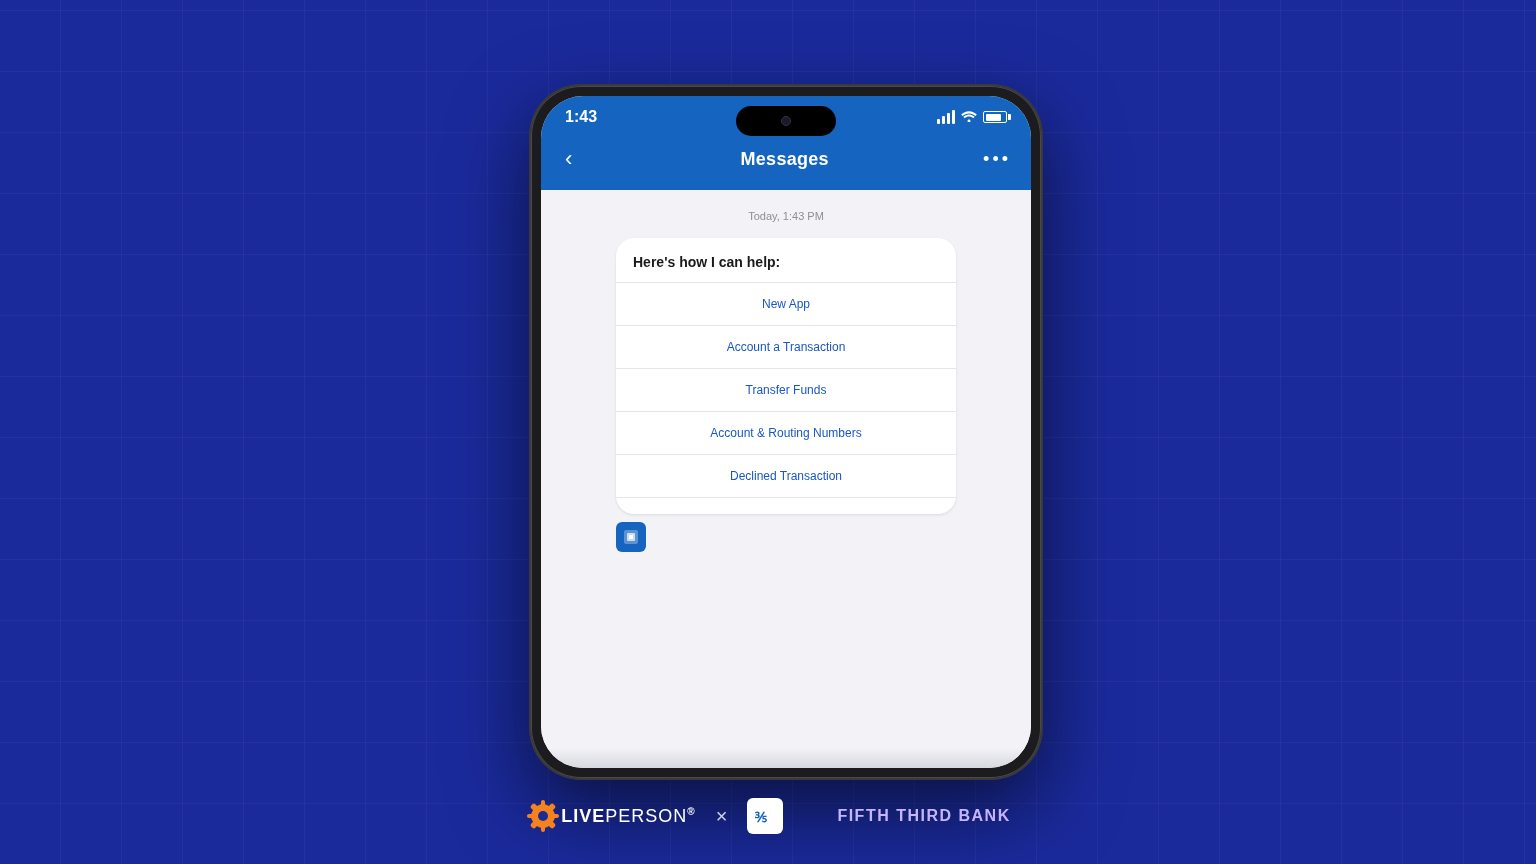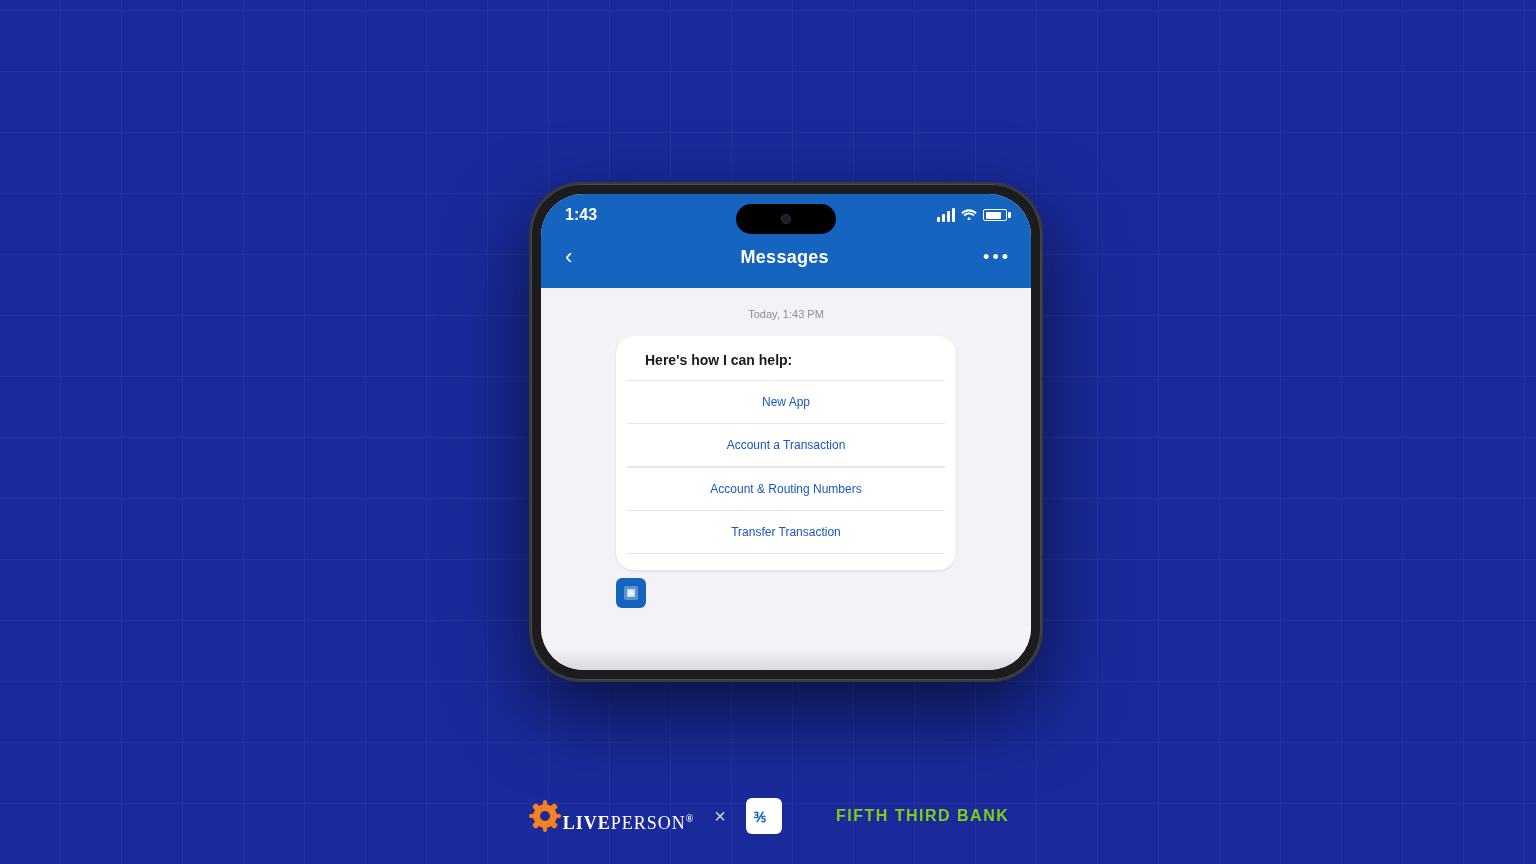--- a/index.html
+++ b/index.html
@@ -33,21 +33,21 @@
           transparent,
           transparent 60px,
           rgba(255,255,255,0.04) 60px,
           rgba(255,255,255,0.04) 61px
         );
     }
 
     
     .phone-frame {
       width: 510px;
-      height: 496px;
+      height: 692px;
       background: #1c1c1e;
       border-radius: 50px;
       position: relative;
       box-shadow:
         0 0 0 2px #3a3a3c,
         0 30px 80px rgba(0,0,0,0.6),
         inset 0 0 0 1px #4a4a4c;
       display: flex;
       flex-direction: column;
       overflow: hidden;
@@ -185,21 +185,21 @@
     }
 
     .timestamp strong {
       font-weight: 400;
     }
 
     
     .chat-bubble {
       background: white;
       border-radius: 18px;
-      padding: 16px 29px;
+      padding: 16px 17px;
       width: 100%;
       max-width: 340px;
       box-shadow: 0 1px 3px rgba(0,0,0,0.1);
     }
 
     .chat-bubble-header {
       font-size: 14px;
       font-weight: 600;
       color: #1a1a1a;
       margin-bottom: 12px;
@@ -258,23 +258,22 @@
       left: 0;
       right: 0;
       display: flex;
       align-items: center;
       justify-content: center;
       gap: 20px;
     }
 
     .logo-liveperson {
       display: flex;
-      align-items: flex-end;
+      align-items: center;
       gap: 0;
-      font-family: Liberation Serif, serif;
     }
 
     .lp-gear {
       width: 36px;
       height: 36px;
       color: #f5821f;
     }
 
     .lp-text {
       font-size: 18px;
@@ -309,21 +308,21 @@
       align-items: center;
       justify-content: center;
       font-size: 14px;
       font-weight: 900;
       color: #1565c0;
     }
 
     .bank-text {
       font-size: 16px;
       font-weight: 700;
-      color: #84cc16;
+      color: #c4b5fd;
       text-transform: uppercase;
       letter-spacing: 1.5px;
       margin-left: 44px;
     }
 
     
     .signal-bars {
       display: flex;
       align-items: flex-end;
       gap: 2px;
@@ -427,31 +426,34 @@
         </div>
 
         <div class="divider"></div>
 
         <div class="menu-item">
           <span>Account a Transaction</span>
         </div>
 
         <div class="divider"></div>
 
+        <div class="menu-item">
+          <span>Transfer Funds</span>
+        </div>
 
         <div class="divider"></div>
 
         <div class="menu-item">
           <span>Account &amp; Routing Numbers</span>
         </div>
 
         <div class="divider"></div>
 
         <div class="menu-item">
-          <span>Transfer Transaction</span>
+          <span>Declined Transaction</span>
         </div>
 
         <div class="divider"></div>
 
       </div>
 
       <div class="bot-icon-area">
         <div class="bot-icon">
           <svg width="18" height="18" viewBox="0 0 18 18" fill="none">
             <rect x="2" y="2" width="14" height="14" rx="2" fill="white" opacity="0.3"></rect>

